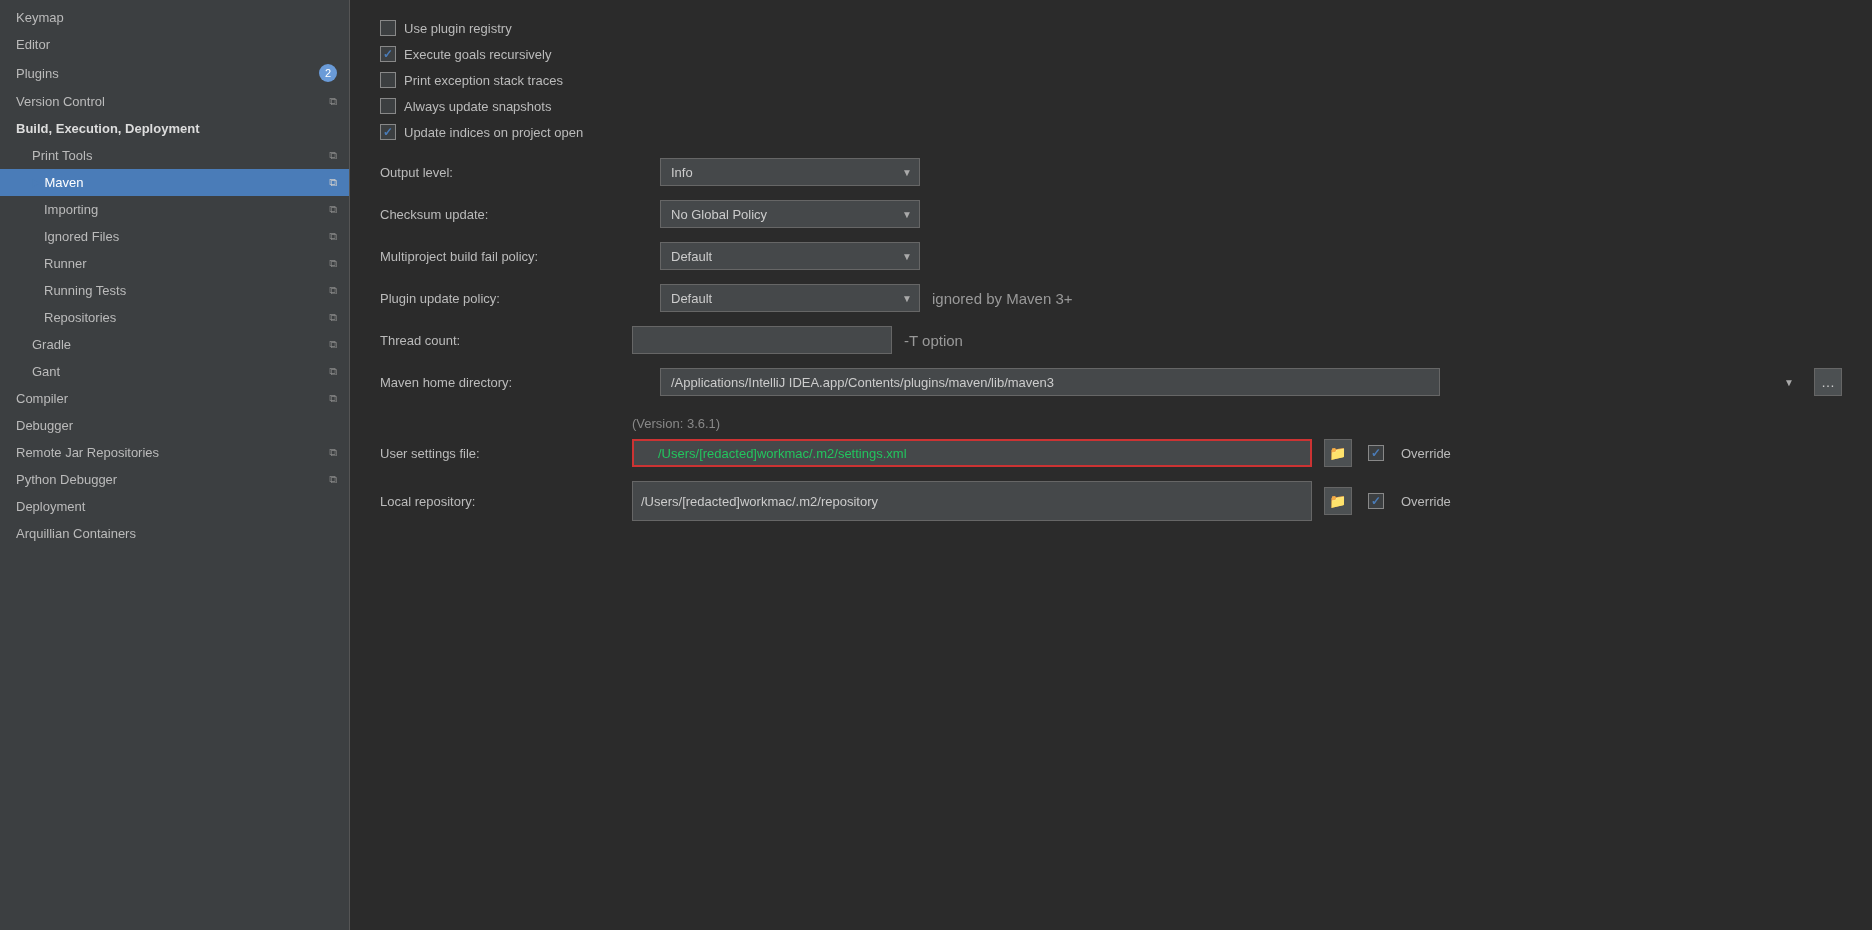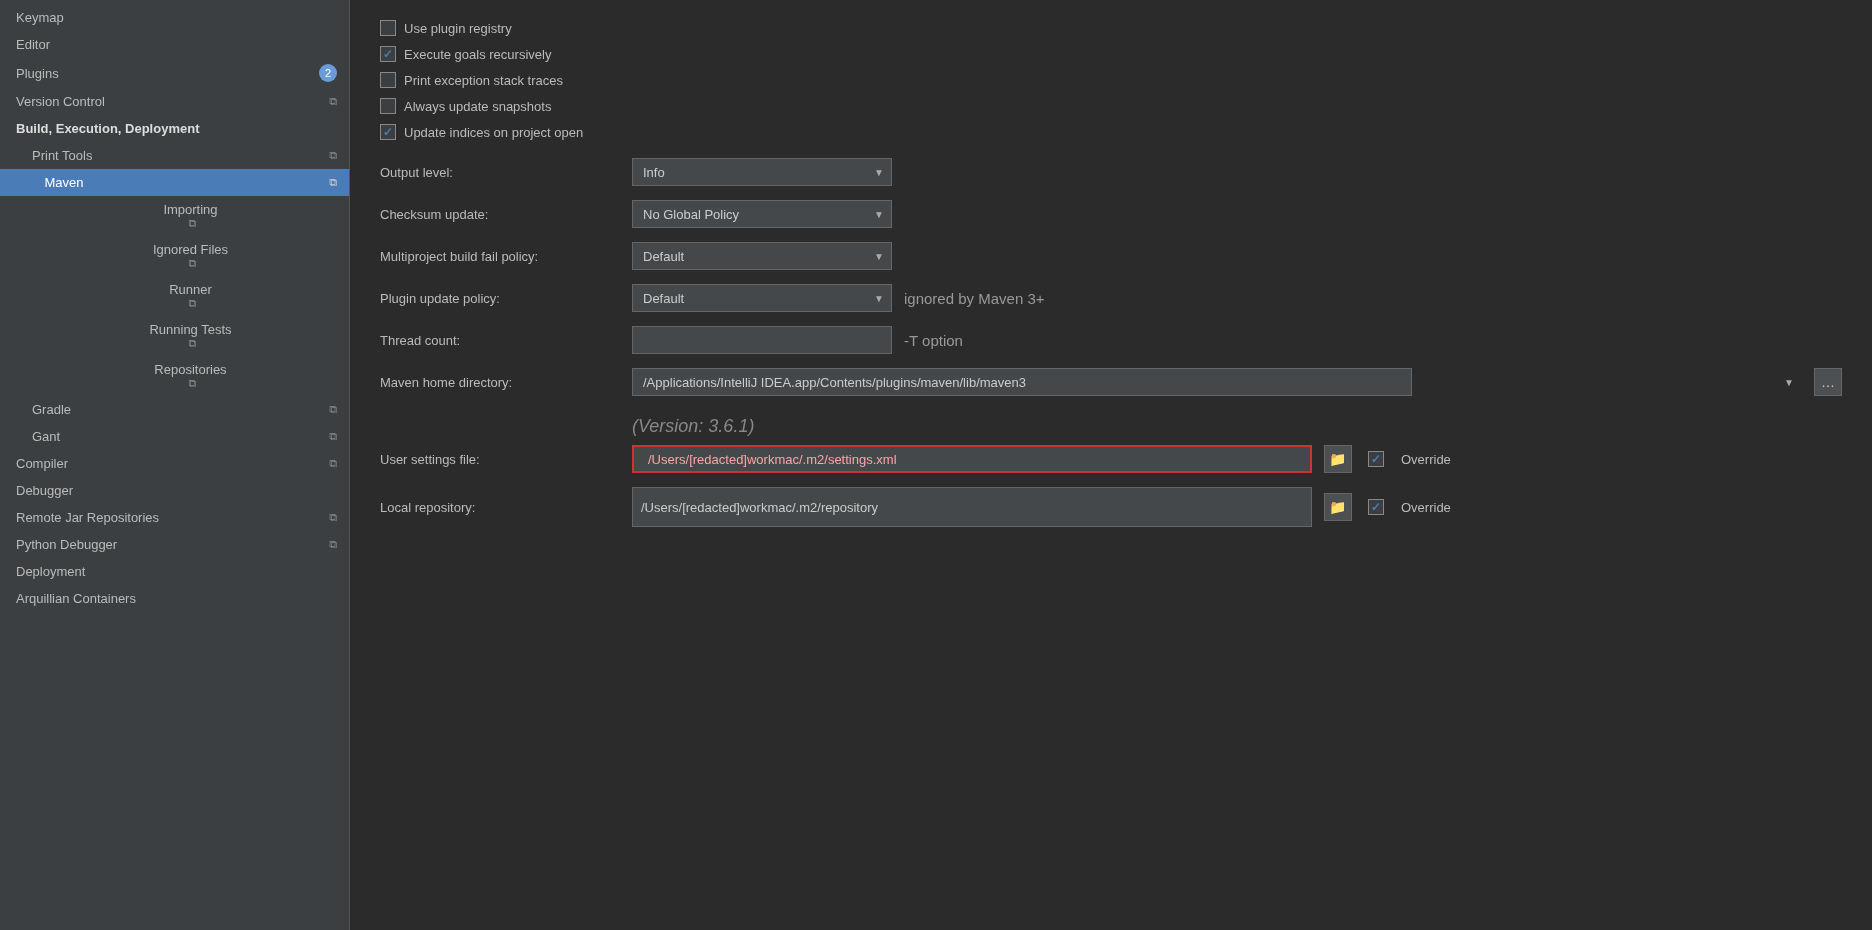--- a/index.html
+++ b/index.html
@@ -43,21 +43,20 @@
       font-weight: bold;
       cursor: default;
     }
 
     .sidebar-item.sub-item {
       padding-left: 32px;
     }
 
     .sidebar-item.sub-item-2 {
       padding-left: 44px;
-      flex-direction: column;
     }
 
     .sidebar-badge {
       background: #6a9bd8;
       color: #fff;
       border-radius: 50%;
       font-size: 11px;
       width: 18px;
       height: 18px;
       display: flex;
@@ -129,20 +128,21 @@
       border: 1px solid #666;
       color: #cccccc;
       padding: 4px 28px 4px 10px;
       font-size: 13px;
       appearance: none;
       -webkit-appearance: none;
       cursor: pointer;
       min-width: 260px;
       height: 28px;
       outline: none;
+      margin-left: 28px;
     }
 
     .dropdown-arrow {
       position: absolute;
       right: 8px;
       top: 50%;
       transform: translateY(-50%);
       color: #aaa;
       pointer-events: none;
       font-size: 10px;
@@ -175,22 +175,22 @@
 
     .hint-text {
       color: #999;
       font-size: 15px;
     }
 
     
     .user-settings-input {
       background: #45484a;
       border: 2px solid #cc3333;
-      color: #fca5a5;
-      padding: 4px 14px;
+      color: #22c55e;
+      padding: 4px 24px;
       font-size: 13px;
       height: 28px;
       outline: none;
       min-width: 680px;
     }
 
     .local-repo-input {
       background: #45484a;
       border: 1px solid #666;
       color: #cccccc;
@@ -222,24 +222,23 @@
       margin-left: 4px;
     }
 
     .override-label {
       color: #bbbbbb;
       font-size: 13px;
     }
 
     .version-text {
       color: #888;
-      font-size: 18px;
+      font-size: 13px;
       margin-top: 20px;
       margin-left: 252px;
-      font-style: italic;
     }
   </style>
 </head>
 <body>
 
 <div class="sidebar">
 
   <div class="sidebar-item">
     <div class="sidebar-item-left">
       <span>Keymap</span>

